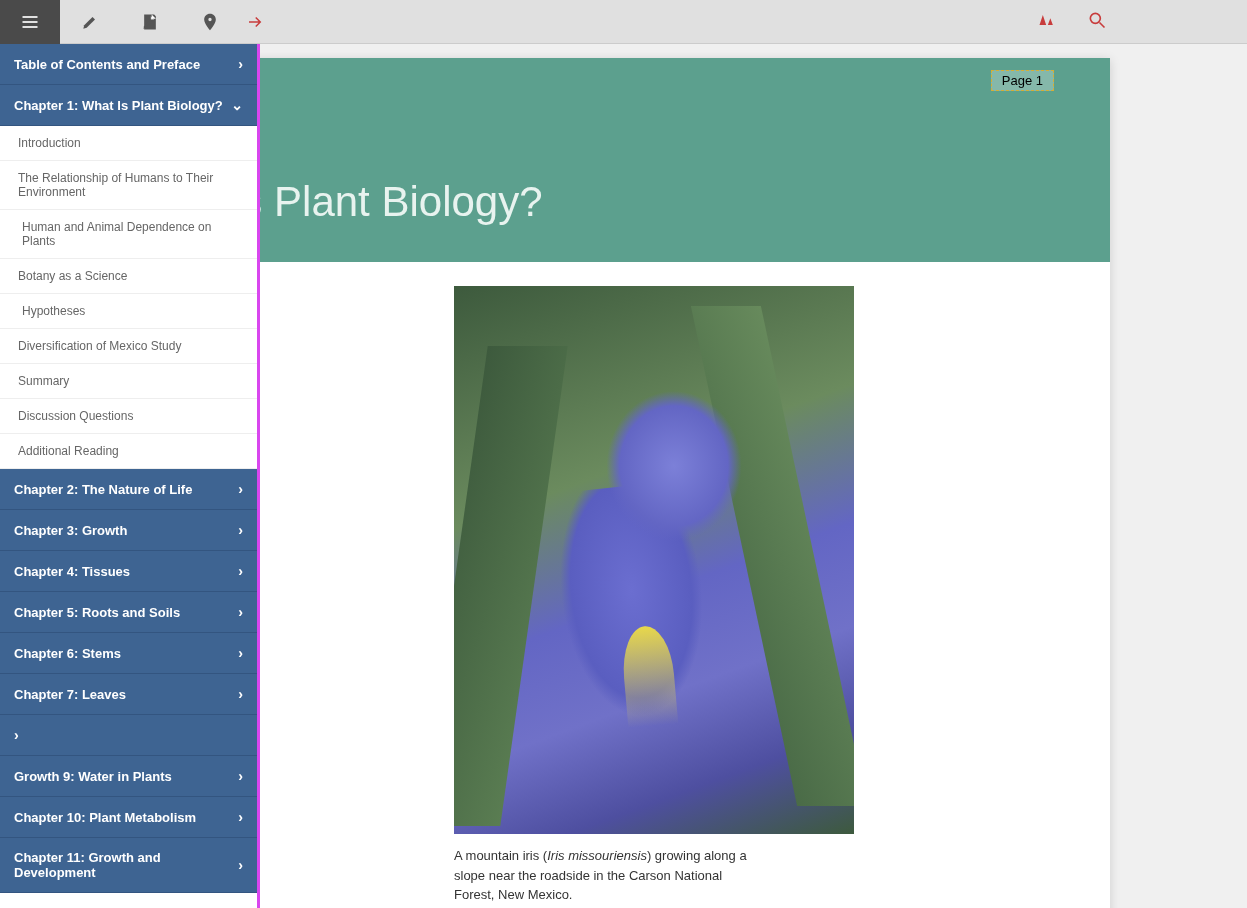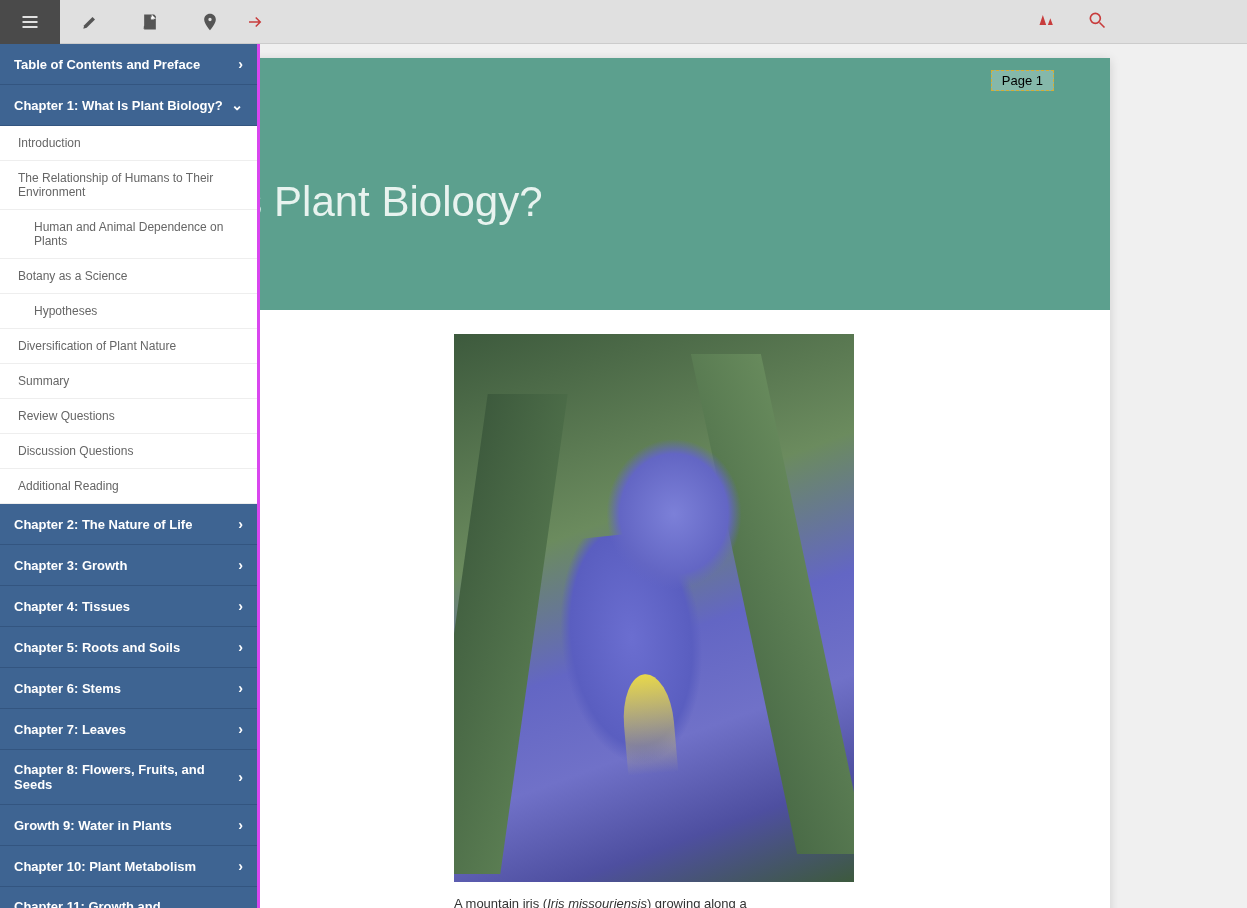--- a/index.html
+++ b/index.html
@@ -20,26 +20,26 @@
   .topbar-right-icon svg { width:20px; height:20px; fill:#c83c3c; }
 
   
   .sidebar { position: absolute; top: 44px; left: 0; width: 260px; bottom: 0; overflow-y: auto; background:#fff; z-index:10; border-right:3px solid #d946ef; }
   .sidebar::-webkit-scrollbar { width:6px; }
   .sidebar::-webkit-scrollbar-track { background:#eee; }
   .sidebar::-webkit-scrollbar-thumb { background:#aaa; }
   .chapter { background:#3e6492; color:#fff; padding:12px 14px; font-size:13px; font-weight:bold; border-bottom:1px solid #335580; display:flex; align-items:center; justify-content:space-between; cursor:pointer; }
   .chapter .chev { font-size:14px; }
   .subitem { background:#fff; color:#666; padding:10px 18px; font-size:12px; border-bottom:1px solid #eee; cursor:pointer; }
-  .subitem.indent1 { padding-left:34px; }
+  .subitem.indent1 { padding-left:22px; }
 
   
   .content { position:absolute; top:44px; left:0; right:0; bottom:0; overflow:auto; }
   .page { width:1050px; margin:14px 0 0 60px; background:#fff; box-shadow:0 2px 10px rgba(0,0,0,.15); position:relative; min-height:880px; }
-  .page-header { background:#5ca08e; height:252px; padding:30px 60px 0 60px; position:relative; color:#fff; }
+  .page-header { background:#5ca08e; height:204px; padding:30px 60px 0 60px; position:relative; color:#fff; }
   .chapter-label { font-size:14px; letter-spacing:2px; margin-bottom:4px; opacity:.94; }
   .chapter-num { font-size:58px; font-weight:300; line-height:1; margin-bottom:12px; }
   .chapter-title { font-size:42px; font-weight:400; color:#e8f3ef; }
   .page-number-badge { position:absolute; top:12px; right:56px; background:rgba(255,255,255,.25); border:1px dashed #d4af37; padding:2px 10px; font-size:13px; color:#000; }
   .audio-btn { position:absolute; top:4px; right:6px; width:40px; height:40px; background:#fff; display:flex; align-items:center; justify-content:center; box-shadow:0 1px 3px rgba(0,0,0,.3); cursor:pointer; }
   .audio-btn svg { width:18px; height:18px; fill:#444; }
   .figure-area { display:flex; justify-content:center; padding-top:24px; }
   .figure-box { width:352px;padding-left:45px; }
   .figure-img { width:400px; height:548px; background:linear-gradient(160deg,#3d5a3d 0%,#6b8b5e 35%,#6366c4 55%,#7071c8 70%,#4e4fa0 85%, #3d5a3d 100%); position:relative; overflow:hidden; }
   
@@ -139,23 +139,22 @@
     </div>
     <div class="chapter">
       <span>Chapter 1: What Is Plant Biology?</span>
       <span class="chev">⌄</span>
     </div>
     <div class="subitem">Introduction</div>
     <div class="subitem">The Relationship of Humans to Their Environment</div>
     <div class="subitem indent1">Human and Animal Dependence on Plants</div>
     <div class="subitem">Botany as a Science</div>
     <div class="subitem indent1">Hypotheses</div>
-    <div class="subitem">Diversification of Plant Nature</div>
+    <div class="subitem">Diversification of Mexico Study</div>
     <div class="subitem">Summary</div>
-    <div class="subitem">Review Questions</div>
     <div class="subitem">Discussion Questions</div>
     <div class="subitem">Additional Reading</div>
     <div class="chapter">
       <span>Chapter 2: The Nature of Life</span>
       <span class="chev">›</span>
     </div>
     <div class="chapter">
       <span>Chapter 3: Growth</span>
       <span class="chev">›</span>
     </div>
@@ -169,21 +168,20 @@
     </div>
     <div class="chapter">
       <span>Chapter 6: Stems</span>
       <span class="chev">›</span>
     </div>
     <div class="chapter">
       <span>Chapter 7: Leaves</span>
       <span class="chev">›</span>
     </div>
     <div class="chapter">
-      <span>Chapter 8: Flowers, Fruits, and Seeds</span>
       <span class="chev">›</span>
     </div>
     <div class="chapter">
       <span>Growth 9: Water in Plants</span>
       <span class="chev">›</span>
     </div>
     <div class="chapter">
       <span>Chapter 10: Plant Metabolism</span>
       <span class="chev">›</span>
     </div>

